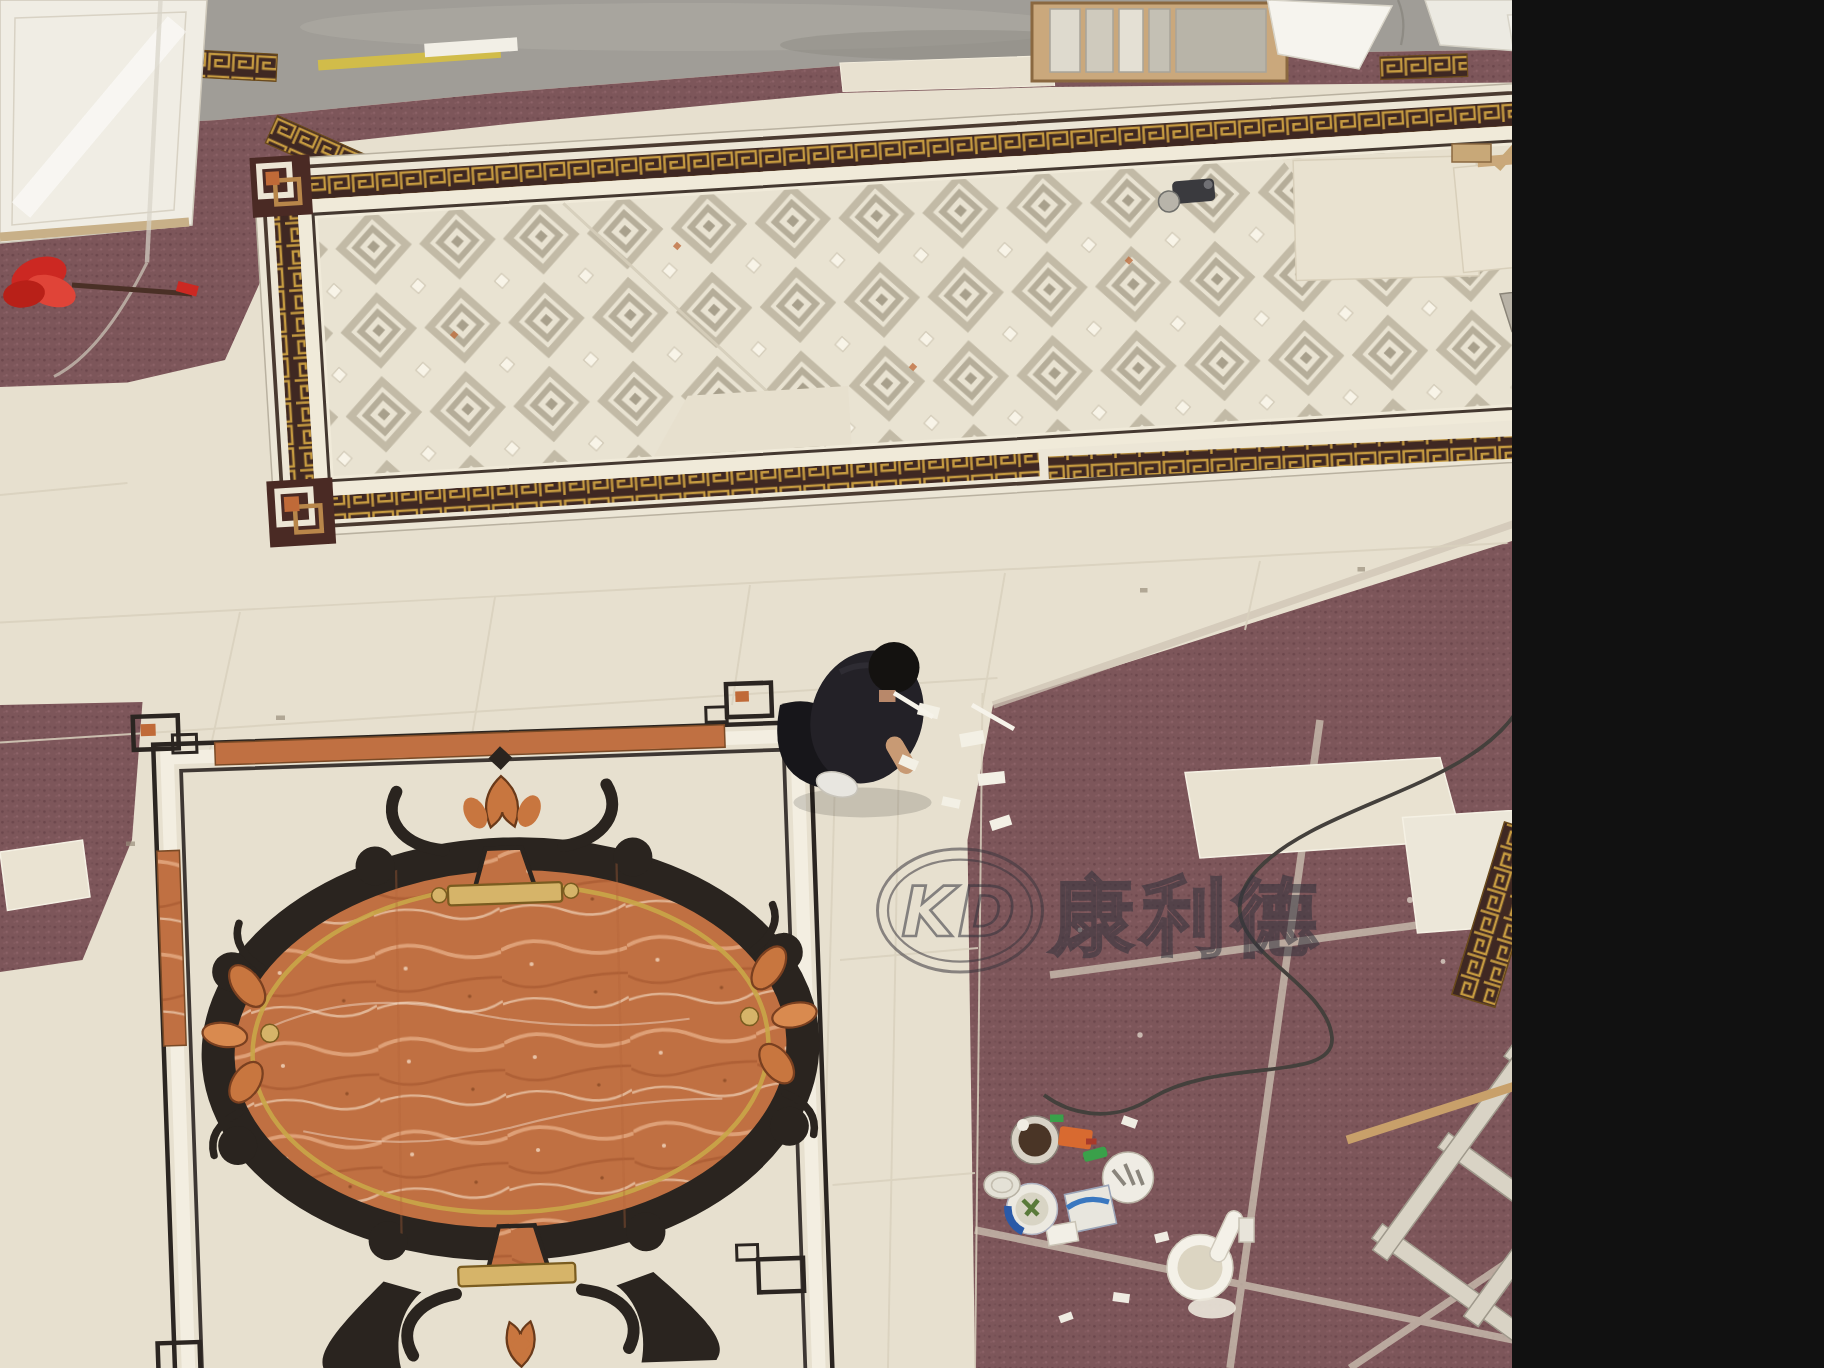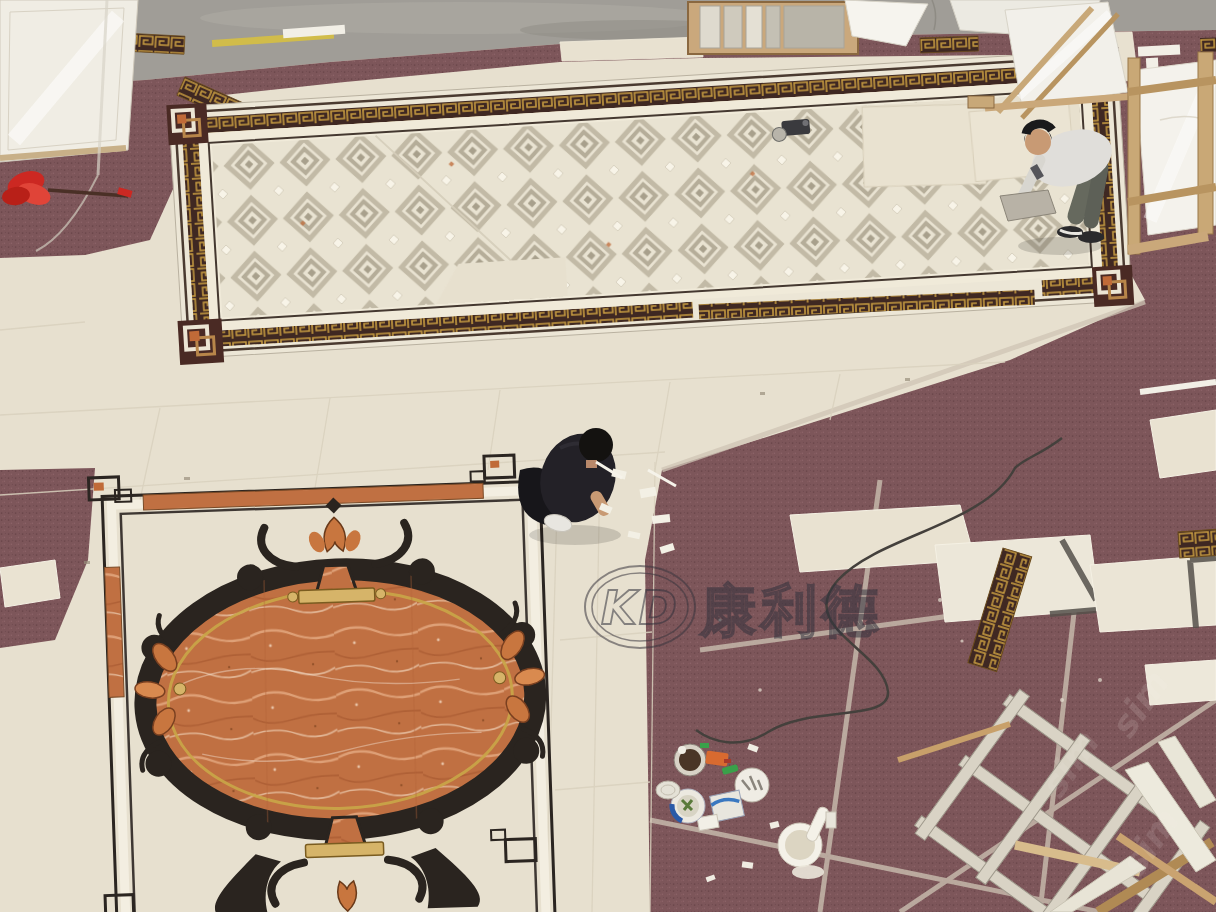--- a/index.html
+++ b/index.html
@@ -1,16 +1,16 @@
 <!DOCTYPE html>
 <html><head>
 <meta charset="utf-8">
 <style>
   html,body{margin:0;padding:0;background:#111;}
-  .stage{position:relative;width:1216px;height:912px;overflow:hidden;background:#e7e0cf;
+  .stage{position:relative;width:1008px;height:912px;overflow:hidden;background:#e7e0cf;
          font-family:"DejaVu Sans", sans-serif;}
   .stage svg{position:absolute;left:0;top:0;}
   text{user-select:none;}
 </style>
 </head>
 <body>
 
 <div class="stage">
 <svg width="1216" height="912" viewBox="0 0 1216 912">
   <defs>

